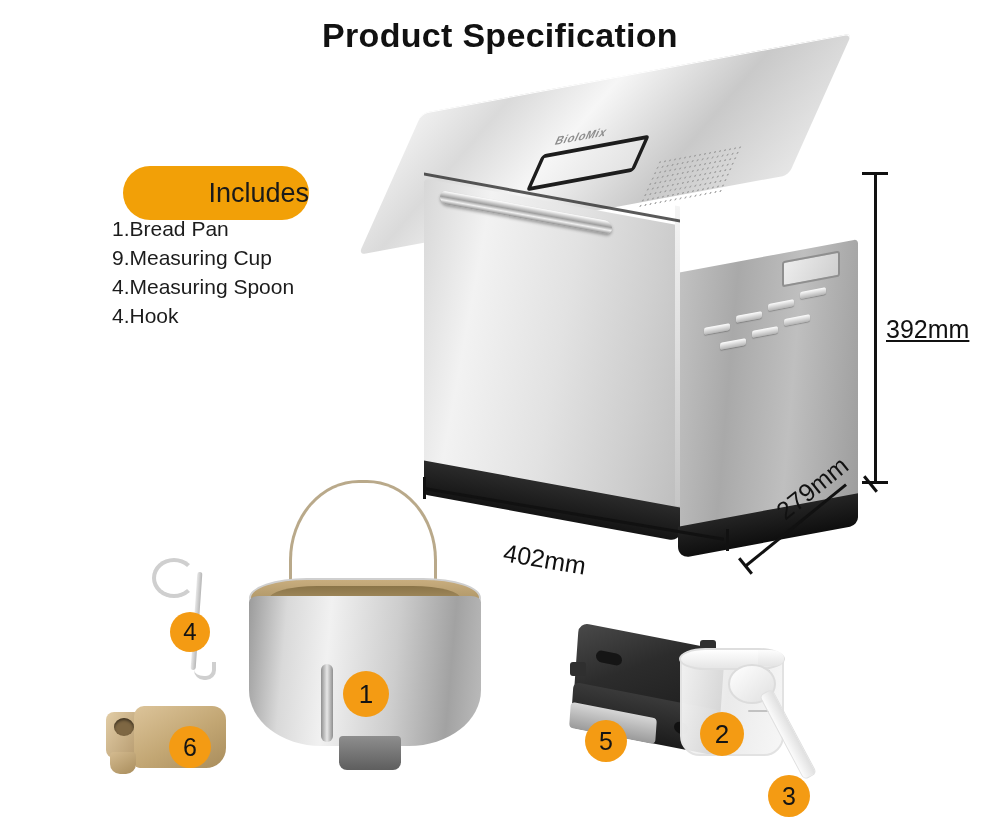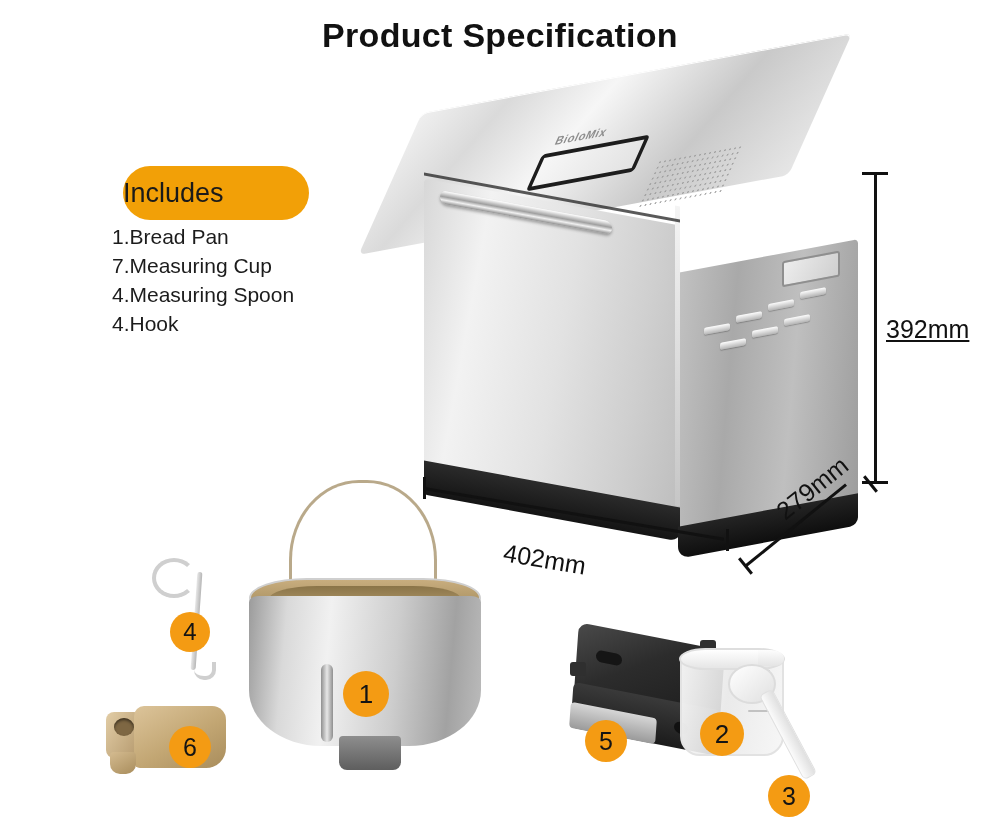--- a/index.html
+++ b/index.html
@@ -20,25 +20,25 @@
     font-size: 34px; font-weight: bold; letter-spacing: .3px;
     color: #111;
   }
 
   
   .includes-badge {
     position: absolute; left: 123px; top: 166px;
     width: 186px; height: 54px;
     background: #F2A007;
     border-radius: 27px;
-    display: flex; align-items: center; justify-content: flex-start;
+    display: flex; align-items: center; justify-content: flex-end;
     font-size: 27px; color: #1a1a1a;
   }
   .includes-list {
-    position: absolute; left: 112px; top: 222px; width: 300px;
+    position: absolute; left: 112px; top: 214px; width: 300px;
   }
   .includes-list .li {
     font-size: 21px; line-height: 29px; color: #1c1c1c; white-space: nowrap;
   }
 
   
   .machine { position: absolute; left: 404px; top: 110px; width: 470px; height: 440px; }
 
   .mc-top {
     position: absolute; left: 18px; top: 3px; width: 430px; height: 130px;
@@ -306,21 +306,21 @@
 <div class="page">
 
   <div class="title">Product Specification</div>
 
   <div class="includes-badge">
     <span>Includes</span>
   </div>
 
   <div class="includes-list">
     <div class="li">1.Bread Pan</div>
-    <div class="li">7.Measuring Cup</div>
+    <div class="li">9.Measuring Cup</div>
     <div class="li">4.Measuring Spoon</div>
     <div class="li">4.Hook</div>
   </div>
 
   <div class="machine">
     <div class="mc-top"></div>
     <div class="mc-front"></div>
     <div class="mc-side"></div>
     <div class="mc-edge"></div>
     <div class="mc-seam"></div>

